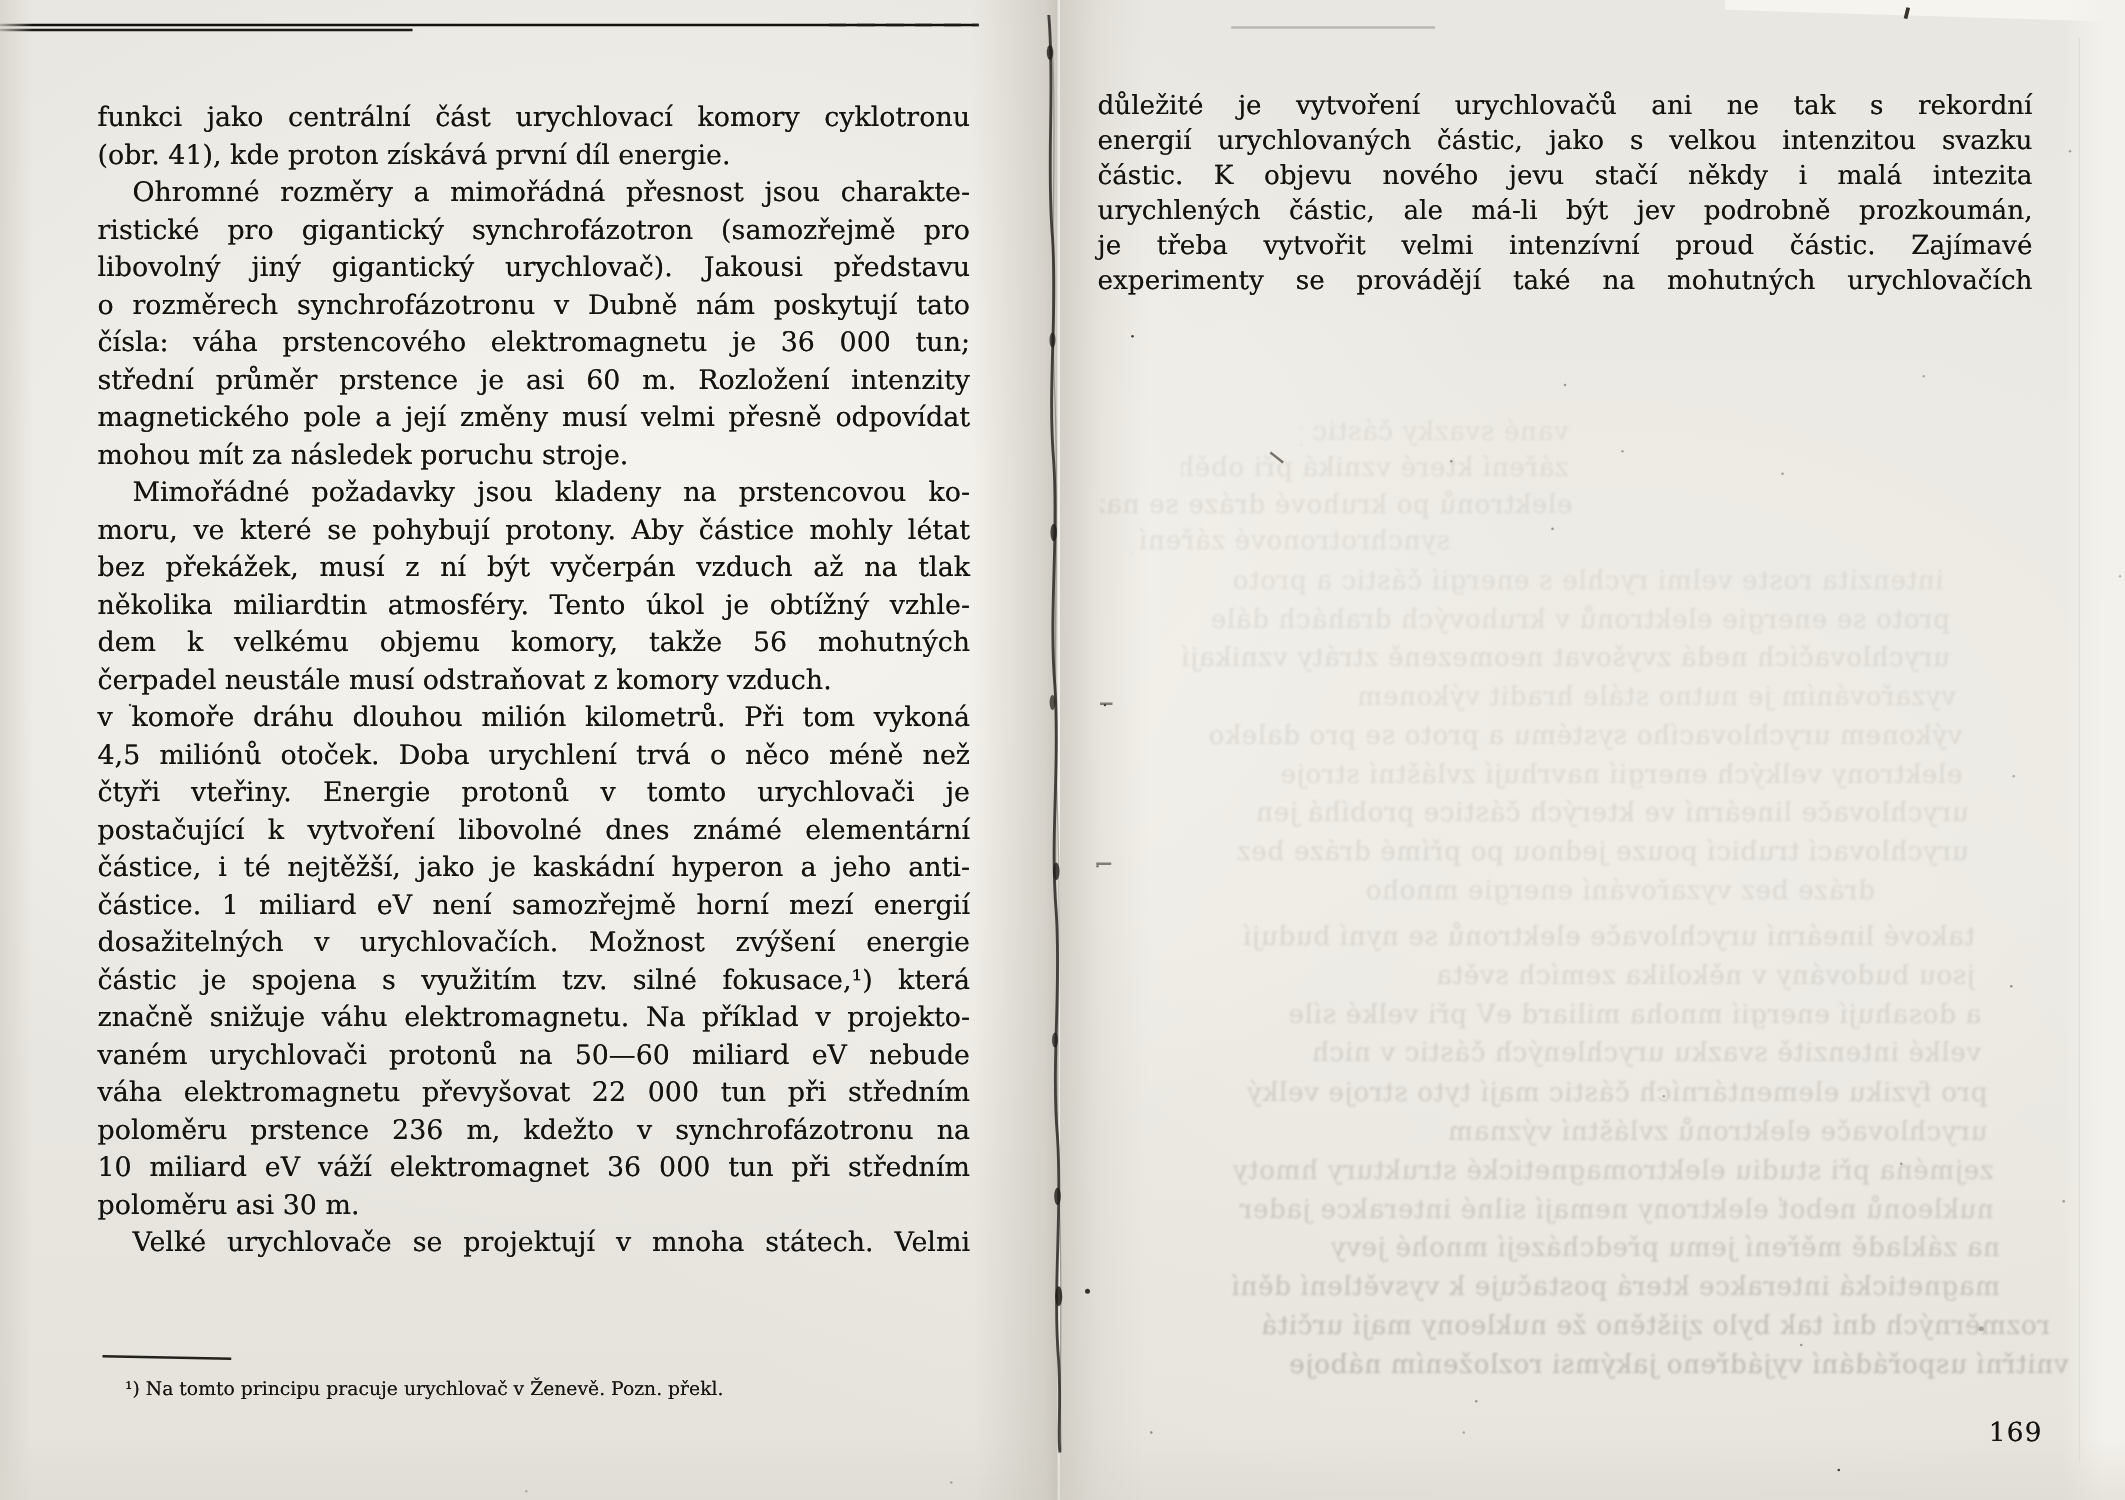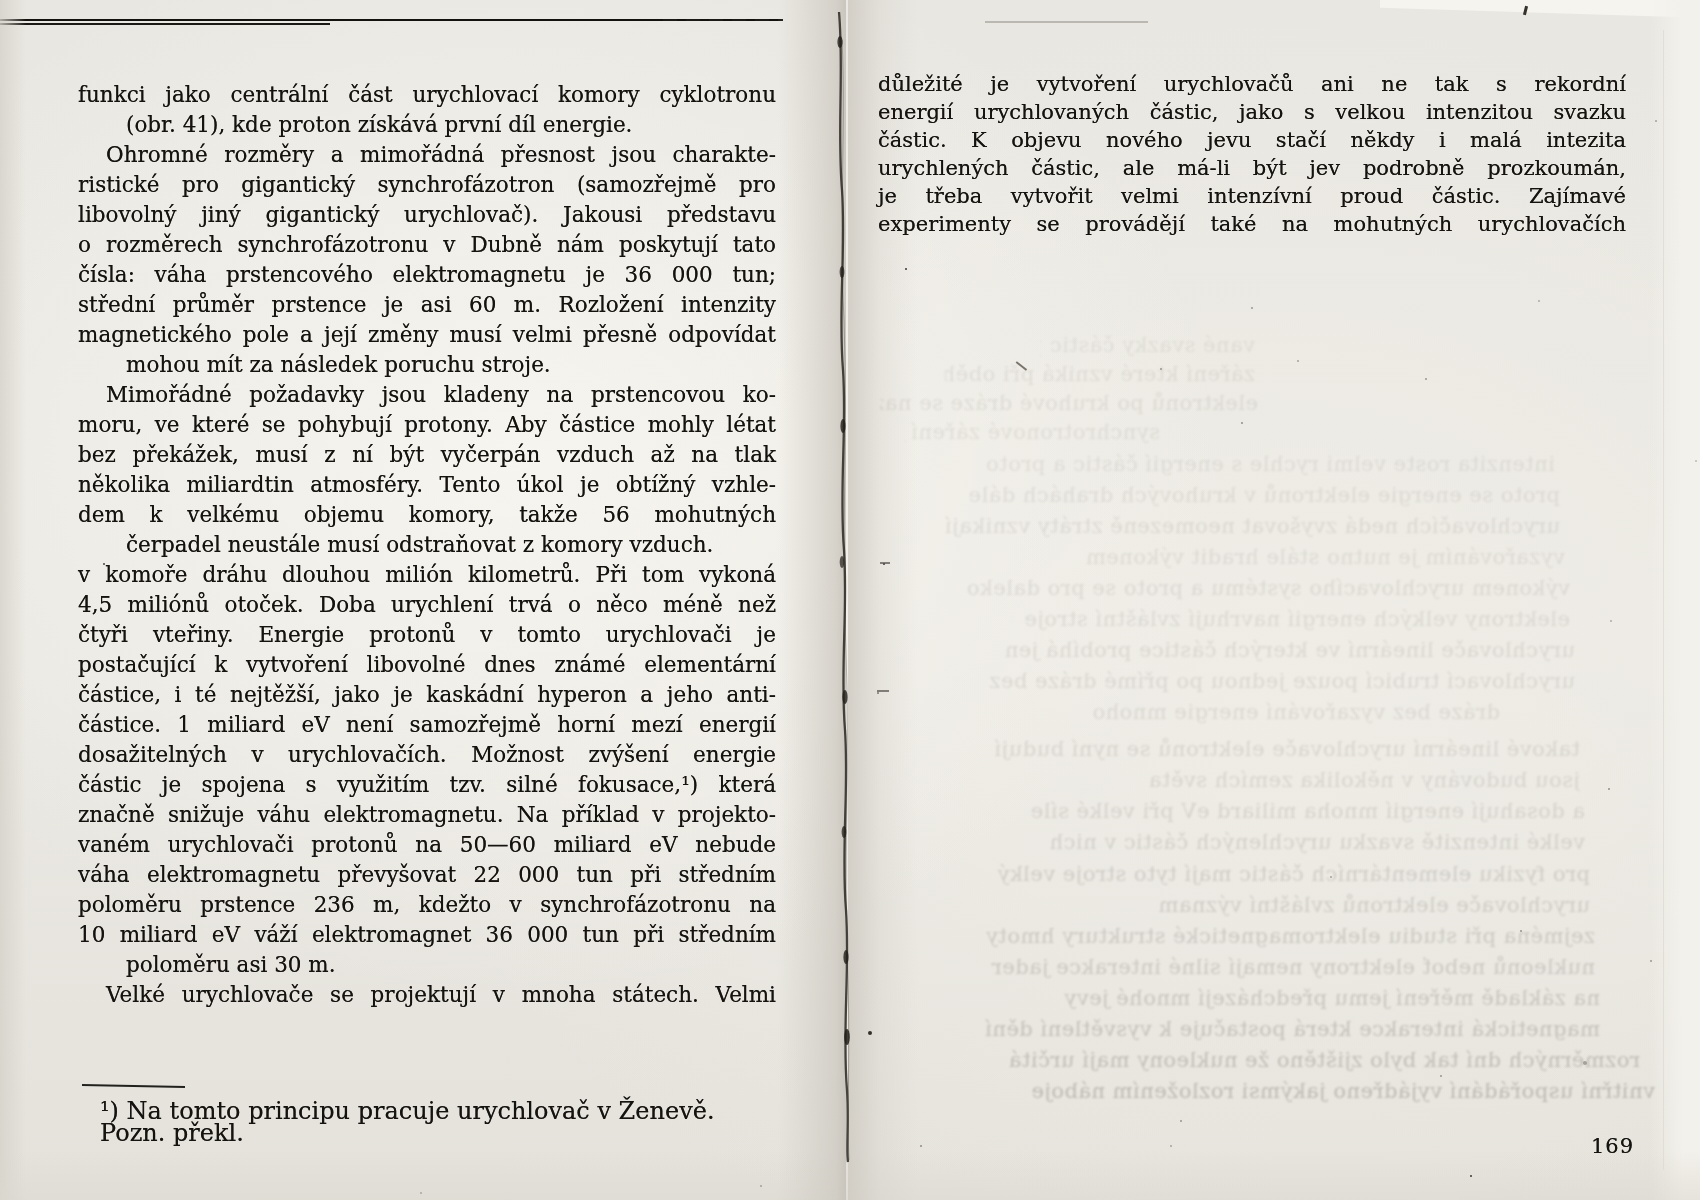--- a/index.html
+++ b/index.html
@@ -35,25 +35,25 @@
     background:linear-gradient(90deg,rgba(208,204,196,.9) 0%,rgba(214,211,204,.4) 45%,rgba(214,211,204,0) 100%);}
   .gutter-svg{left:826px;top:0;width:44px;height:1200px;}
 
   
   .text-block{position:absolute;}
   #left-text{left:78px;top:80px;width:698px;font-size:21.5px;line-height:30px;}
   #right-text{left:878px;top:70px;width:748px;font-size:21px;line-height:28px;}
   .tline{text-align:justify;text-align-last:justify;white-space:normal;
     text-shadow:0 0 .5px rgba(21,19,15,.75);}
   .tline.ind{text-indent:28px;}
-  .tline.end{text-align-last:left;margin-left:48px;}
+  .tline.end{text-align-last:left;}
 
   
   .footnote-rule{left:82px;top:1085px;width:103px;height:2px;background:#23211c;transform:rotate(1.2deg);}
-  .footnote-text{left:100px;top:1100px;width:640px;font-size:24px;line-height:22px;
+  .footnote-text{left:100px;top:1100px;width:640px;font-size:15px;line-height:22px;
     text-shadow:0 0 .4px rgba(21,19,15,.7);}
 
   
   .pagenum{font-size:21px;letter-spacing:1px;text-shadow:0 0 .5px rgba(21,19,15,.8);}
   .pagenum-left{left:80px;top:1202px;margin-top:46px;}
   .pagenum-right{left:1591px;top:1134px;}
 
   
   #bleed{left:850px;top:0;width:850px;height:1200px;overflow:hidden;}
   .bleed-line{position:absolute;white-space:nowrap;overflow:hidden;

